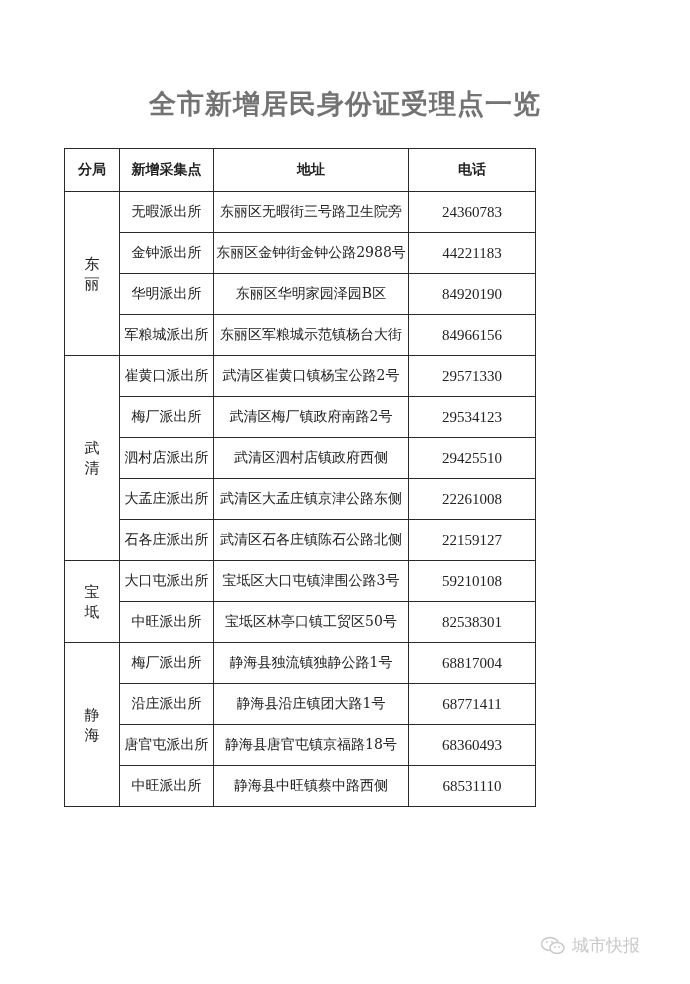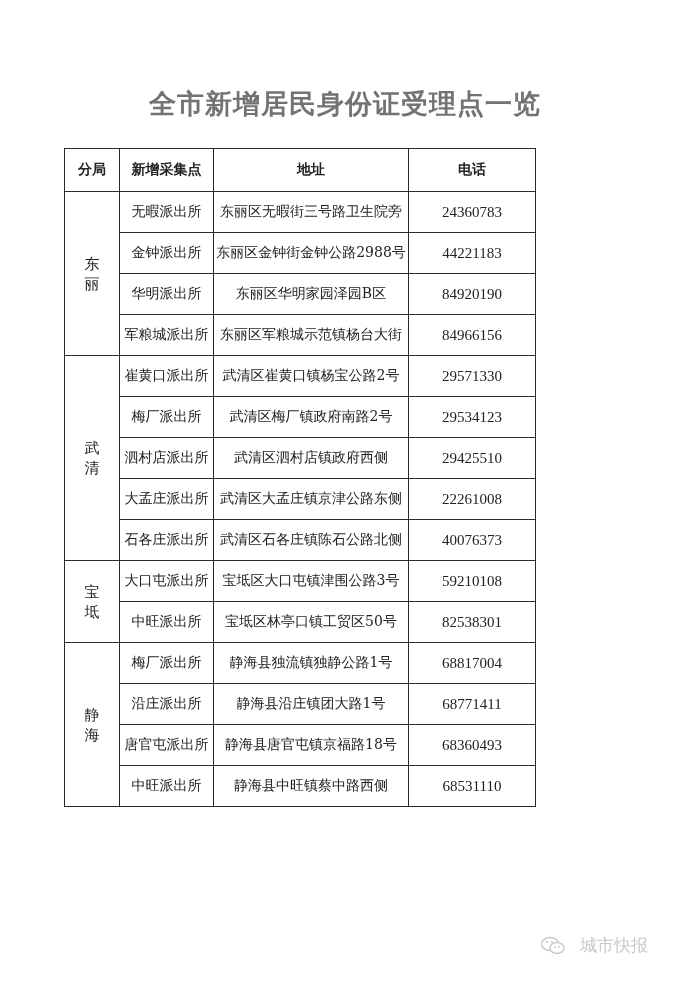--- a/index.html
+++ b/index.html
@@ -24,21 +24,21 @@
     font-family:"DejaVu Sans","Liberation Sans",sans-serif; }
   table.list td { height:40px;text-align:center; }
   .c1 { width:54px; }
   .c2 { width:93px; }
   .c3 { width:194px;margin-top:8px; }
   .c4 { width:126px; }
   .branch span { display:block; line-height:20px; font-size:15px; }
   .phone { font-family:"Liberation Serif","DejaVu Serif",serif; font-size:15px; }
   .watermark {
     position:absolute; left:540px; top:934px; color:#c8c8c8; font-size:17px;
-    font-family:"DejaVu Sans","Liberation Sans",sans-serif; display:flex; align-items:center; gap:14px;
+    font-family:"DejaVu Sans","Liberation Sans",sans-serif; display:flex; align-items:center; gap:6px;
   }
   .watermark svg { display:block; }
 </style>
 </head>
 <body>
 
 <div class="title">全市新增居民身份证受理点一览</div>
 
 <table class="list">
   <thead>
@@ -96,21 +96,21 @@
       <td class="phone">29425510</td>
     </tr>
     <tr>
       <td>大孟庄派出所</td>
       <td>武清区大孟庄镇京津公路东侧</td>
       <td class="phone">22261008</td>
     </tr>
     <tr>
       <td>石各庄派出所</td>
       <td>武清区石各庄镇陈石公路北侧</td>
-      <td class="phone">40076373</td>
+      <td class="phone">22159127</td>
     </tr>
 
     <tr>
       <td class="branch" rowspan="2">
         <span>宝</span>
         <span>坻</span>
       </td>
       <td>大口屯派出所</td>
       <td>宝坻区大口屯镇津围公路3号</td>
       <td class="phone">59210108</td>

